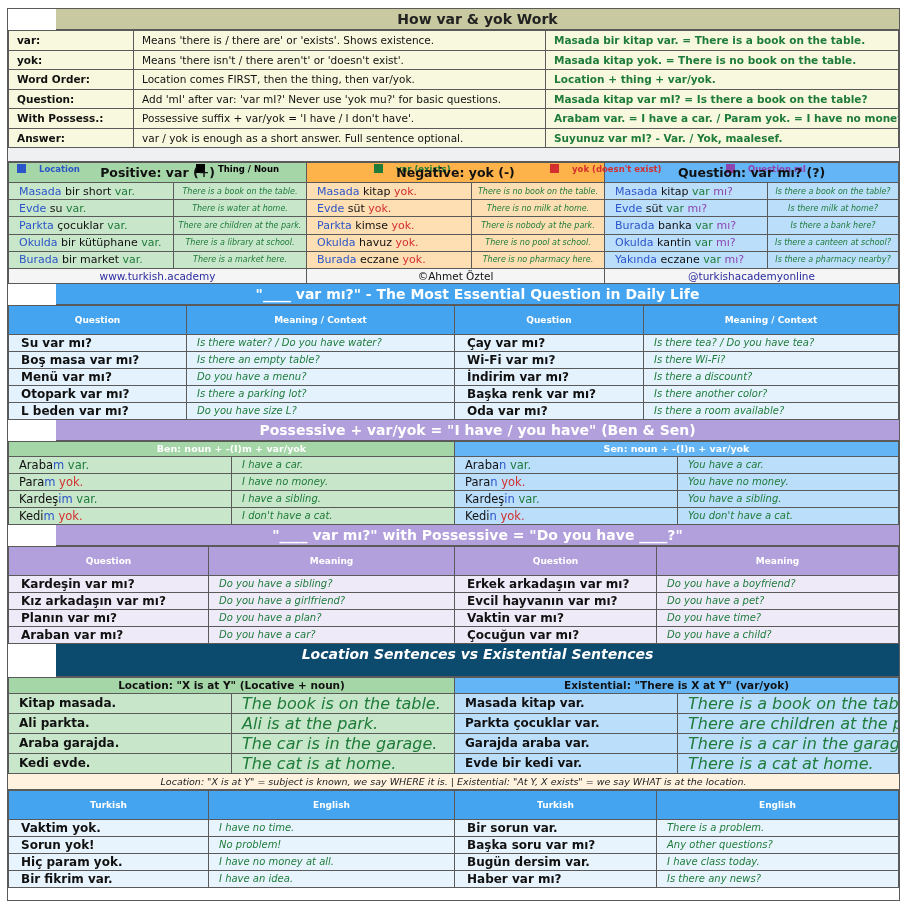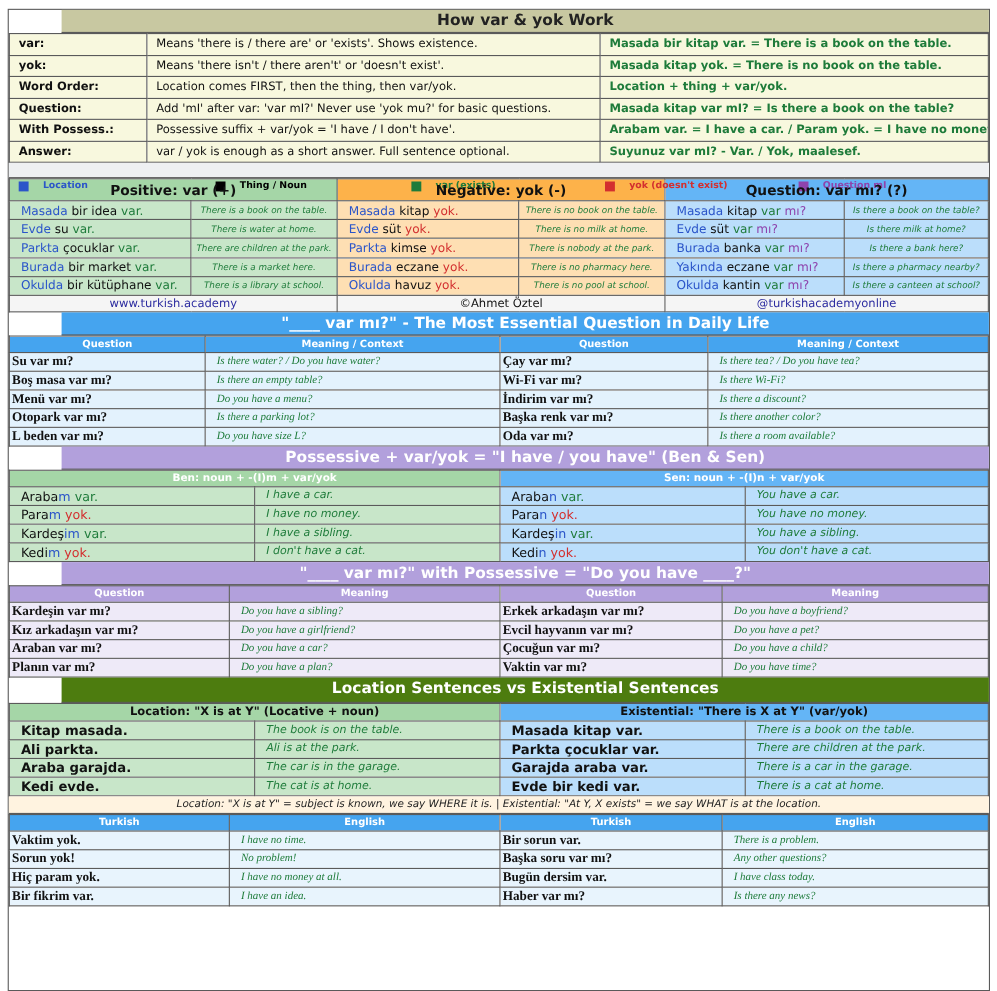--- a/index.html
+++ b/index.html
@@ -15,71 +15,71 @@
     height: 39px; background: #e8e9f5; text-align: center;
     font-size: 16.5px; font-weight: bold; line-height: 39px; color: #1a1a1a;
     border-bottom: 1px solid #5a5a5a;
   }
   .sec {
     text-align: center; font-weight: bold; border-bottom: 1px solid #5a5a5a; margin-left: 48px;
   }
   .sec.olive { background: #c8c8a1; color: #222; height: 21px; line-height: 21px; font-size: 14px; }
   .sec.blue { background: #45a4ef; color: #fff; height: 21px; line-height: 21px; font-size: 14px; }
   .sec.purple { background: #b2a0dc; color: #fff; height: 21px; line-height: 21px; font-size: 14px; }
-  .sec.orange { background: #4d7c0f; color: #fff; height: 23px; line-height: 21px; font-size: 14px; }
+  .sec.orange { background: #0c4a6e; color: #fff; height: 33px; line-height: 21px; font-size: 14px; font-style: italic; }
 
   
   .how td { background: #f8f8de; height: 19.5px; font-size: 10.5px; padding: 0 8px; }
   .how td.lbl { font-weight: bold; font-size: 10.5px; }
   .how td.ex { color: #1e7b3a; font-weight: bold; }
 
   .legend { height: 14px; background: #eef0f2; border-bottom: 1px solid #5a5a5a; display: flex; align-items: center; font-size: 8.5px; font-weight: bold; }
-  .legend .item { display: flex; align-items: flex-end; margin-top: 29px; }
+  .legend .item { display: flex; align-items: flex-start; margin-top: 29px; }
   .legend .sw { width: 9px; height: 9px; display: inline-block; margin-right: 13px; }
 
   
   .tri td { font-size: 11px; height: 17.2px; padding: 0 10px; }
   .tri .hd { font-weight: bold; font-size: 12.5px; text-align: center; height: 20px; color: #111; }
   .tri .tr { font-size: 8px; font-style: italic; color: #1e7b3a; text-align: center; padding: 0 2px; }
   .g-bg { background: #c8e6c9; }
   .g-hd { background: #a5d6a7; }
   .o-bg { background: #fedfb3; }
   .o-hd { background: #fdb24a; }
   .b-bg { background: #bbdefb; margin-top: 24px; }
   .b-hd { background: #64b5f6; }
   .foot td { background: #f5f5f5; text-align: center; font-size: 10.5px; height: 15px; }
   .c-loc { color: #2b55c9; }
   .c-var { color: #1e7b3a; }
   .c-yok { color: #d32f2f; }
   .c-mi { color: #8e44ad; }
   .c-link { color: #2c2ca0; }
 
   
-  .qt th { font-size: 9px; font-weight: bold; color: #fff; height: 15px; }
-  .qt td { height: 17px; font-size: 12px; padding: 0 2px; font-family: Liberation Serif, serif; }
+  .qt th { font-size: 9px; font-weight: bold; color: #fff; height: 29px; }
+  .qt td { height: 17px; font-size: 12px; padding: 0 12px; }
   .qt td.q { font-weight: bold; }
   .qt td.m { font-size: 10px; font-style: italic; color: #1e7b3a; padding-left: 10px; }
   .qt.lightblue td { background: #e3f2fd; }
   .qt.lightblue th { background: #45a4ef; }
   .qt.lavender td { background: #eeeaf8; }
   .qt.lavender th { background: #b2a0dc; }
   .qt.common td { background: #e8f4fd; }
   .qt.common th { background: #45a4ef; }
 
   .pos th { height: 15px; font-size: 9.5px; font-weight: bold; color: #fff; }
   .pos td { height: 17px; font-size: 11.5px; padding: 0 10px; }
   .pos td.m { font-size: 10px; font-style: italic; color: #1e7b3a; }
   .pos td.gl { background: #c8e6c9; }
   .pos td.bl { background: #bbdefb; }
   .pos th.gh { background: #a5d6a7; }
   .pos th.bh { background: #64b5f6; }
 
   .loc th { height: 16px; font-size: 10.5px; font-weight: bold; color: #111; }
   .loc td { height: 17px; font-size: 12px; padding: 0 10px; font-weight: bold; }
-  .loc td.m { font-weight: normal; font-size: 10px; font-style: italic; color: #1e7b3a; }
+  .loc td.m { font-weight: normal; font-size: 16px; font-style: italic; color: #1e7b3a; }
   .loc td.gl { background: #c8e6c9; }
   .loc td.bl { background: #bbdefb; }
   .loc th.gh { background: #a5d6a7; }
   .loc th.bh { background: #64b5f6; }
   .note { height: 16px; background: #fff3e0; text-align: center; font-size: 9.5px; font-style: italic; line-height: 16px; border-bottom: 1px solid #5a5a5a; color: #222; }
 </style>
 </head>
 <body>
 
 <div id="sheet">
@@ -159,21 +159,21 @@
         <col>
     </colgroup>
     <tbody>
       <tr>
         <td colspan="2" class="hd g-hd">Positive: var (+)</td>
         <td colspan="2" class="hd o-hd">Negative: yok (-)</td>
         <td colspan="2" class="hd b-hd">Question: var mı? (?)</td>
       </tr>
 
       <tr>
-        <td class="g-bg"><span class="c-loc">Masada</span><span> bir idea </span><span class="c-var">var.</span></td>
+        <td class="g-bg"><span class="c-loc">Masada</span><span> bir short </span><span class="c-var">var.</span></td>
         <td class="g-bg tr">There is a book on the table.</td>
         <td class="o-bg"><span class="c-loc">Masada</span><span> kitap </span><span class="c-yok">yok.</span></td>
         <td class="o-bg tr">There is no book on the table.</td>
         <td class="b-bg"><span class="c-loc">Masada</span><span> kitap </span><span class="c-var">var </span><span class="c-mi">mı?</span></td>
         <td class="b-bg tr">Is there a book on the table?</td>
       </tr>
       <tr>
         <td class="g-bg"><span class="c-loc">Evde</span><span> su </span><span class="c-var">var.</span></td>
         <td class="g-bg tr">There is water at home.</td>
         <td class="o-bg"><span class="c-loc">Evde</span><span> süt </span><span class="c-yok">yok.</span></td>
@@ -183,35 +183,35 @@
       </tr>
       <tr>
         <td class="g-bg"><span class="c-loc">Parkta</span><span> çocuklar </span><span class="c-var">var.</span></td>
         <td class="g-bg tr">There are children at the park.</td>
         <td class="o-bg"><span class="c-loc">Parkta</span><span> kimse </span><span class="c-yok">yok.</span></td>
         <td class="o-bg tr">There is nobody at the park.</td>
         <td class="b-bg"><span class="c-loc">Burada</span><span> banka </span><span class="c-var">var </span><span class="c-mi">mı?</span></td>
         <td class="b-bg tr">Is there a bank here?</td>
       </tr>
       <tr>
+        <td class="g-bg"><span class="c-loc">Okulda</span><span> bir kütüphane </span><span class="c-var">var.</span></td>
+        <td class="g-bg tr">There is a library at school.</td>
+        <td class="o-bg"><span class="c-loc">Okulda</span><span> havuz </span><span class="c-yok">yok.</span></td>
+        <td class="o-bg tr">There is no pool at school.</td>
+        <td class="b-bg"><span class="c-loc">Okulda</span><span> kantin </span><span class="c-var">var </span><span class="c-mi">mı?</span></td>
+        <td class="b-bg tr">Is there a canteen at school?</td>
+      </tr>
+      <tr>
         <td class="g-bg"><span class="c-loc">Burada</span><span> bir market </span><span class="c-var">var.</span></td>
         <td class="g-bg tr">There is a market here.</td>
         <td class="o-bg"><span class="c-loc">Burada</span><span> eczane </span><span class="c-yok">yok.</span></td>
         <td class="o-bg tr">There is no pharmacy here.</td>
         <td class="b-bg"><span class="c-loc">Yakında</span><span> eczane </span><span class="c-var">var </span><span class="c-mi">mı?</span></td>
         <td class="b-bg tr">Is there a pharmacy nearby?</td>
       </tr>
-      <tr>
-        <td class="g-bg"><span class="c-loc">Okulda</span><span> bir kütüphane </span><span class="c-var">var.</span></td>
-        <td class="g-bg tr">There is a library at school.</td>
-        <td class="o-bg"><span class="c-loc">Okulda</span><span> havuz </span><span class="c-yok">yok.</span></td>
-        <td class="o-bg tr">There is no pool at school.</td>
-        <td class="b-bg"><span class="c-loc">Okulda</span><span> kantin </span><span class="c-var">var </span><span class="c-mi">mı?</span></td>
-        <td class="b-bg tr">Is there a canteen at school?</td>
-      </tr>
       <tr class="foot">
         <td colspan="2" class="c-link">www.turkish.academy</td>
         <td colspan="2">©Ahmet Öztel</td>
         <td colspan="2" class="c-link">@turkishacademyonline</td>
       </tr>
     </tbody>
   </table>
 
   <div class="sec blue">"____ var mı?"  -  The Most Essential Question in Daily Life</div>
   <table class="qt lightblue">
@@ -328,31 +328,31 @@
         <td class="q">Erkek arkadaşın var mı?</td>
         <td class="m">Do you have a boyfriend?</td>
       </tr>
       <tr>
         <td class="q">Kız arkadaşın var mı?</td>
         <td class="m">Do you have a girlfriend?</td>
         <td class="q">Evcil hayvanın var mı?</td>
         <td class="m">Do you have a pet?</td>
       </tr>
       <tr>
+        <td class="q">Planın var mı?</td>
+        <td class="m">Do you have a plan?</td>
+        <td class="q">Vaktin var mı?</td>
+        <td class="m">Do you have time?</td>
+      </tr>
+      <tr>
         <td class="q">Araban var mı?</td>
         <td class="m">Do you have a car?</td>
         <td class="q">Çocuğun var mı?</td>
         <td class="m">Do you have a child?</td>
       </tr>
-      <tr>
-        <td class="q">Planın var mı?</td>
-        <td class="m">Do you have a plan?</td>
-        <td class="q">Vaktin var mı?</td>
-        <td class="m">Do you have time?</td>
-      </tr>
     </tbody>
   </table>
 
   <div class="sec orange">Location Sentences vs Existential Sentences</div>
   <table class="loc">
     <colgroup>
         <col style="width:223px">
         <col style="width:223px">
         <col style="width:223px">
         <col>

